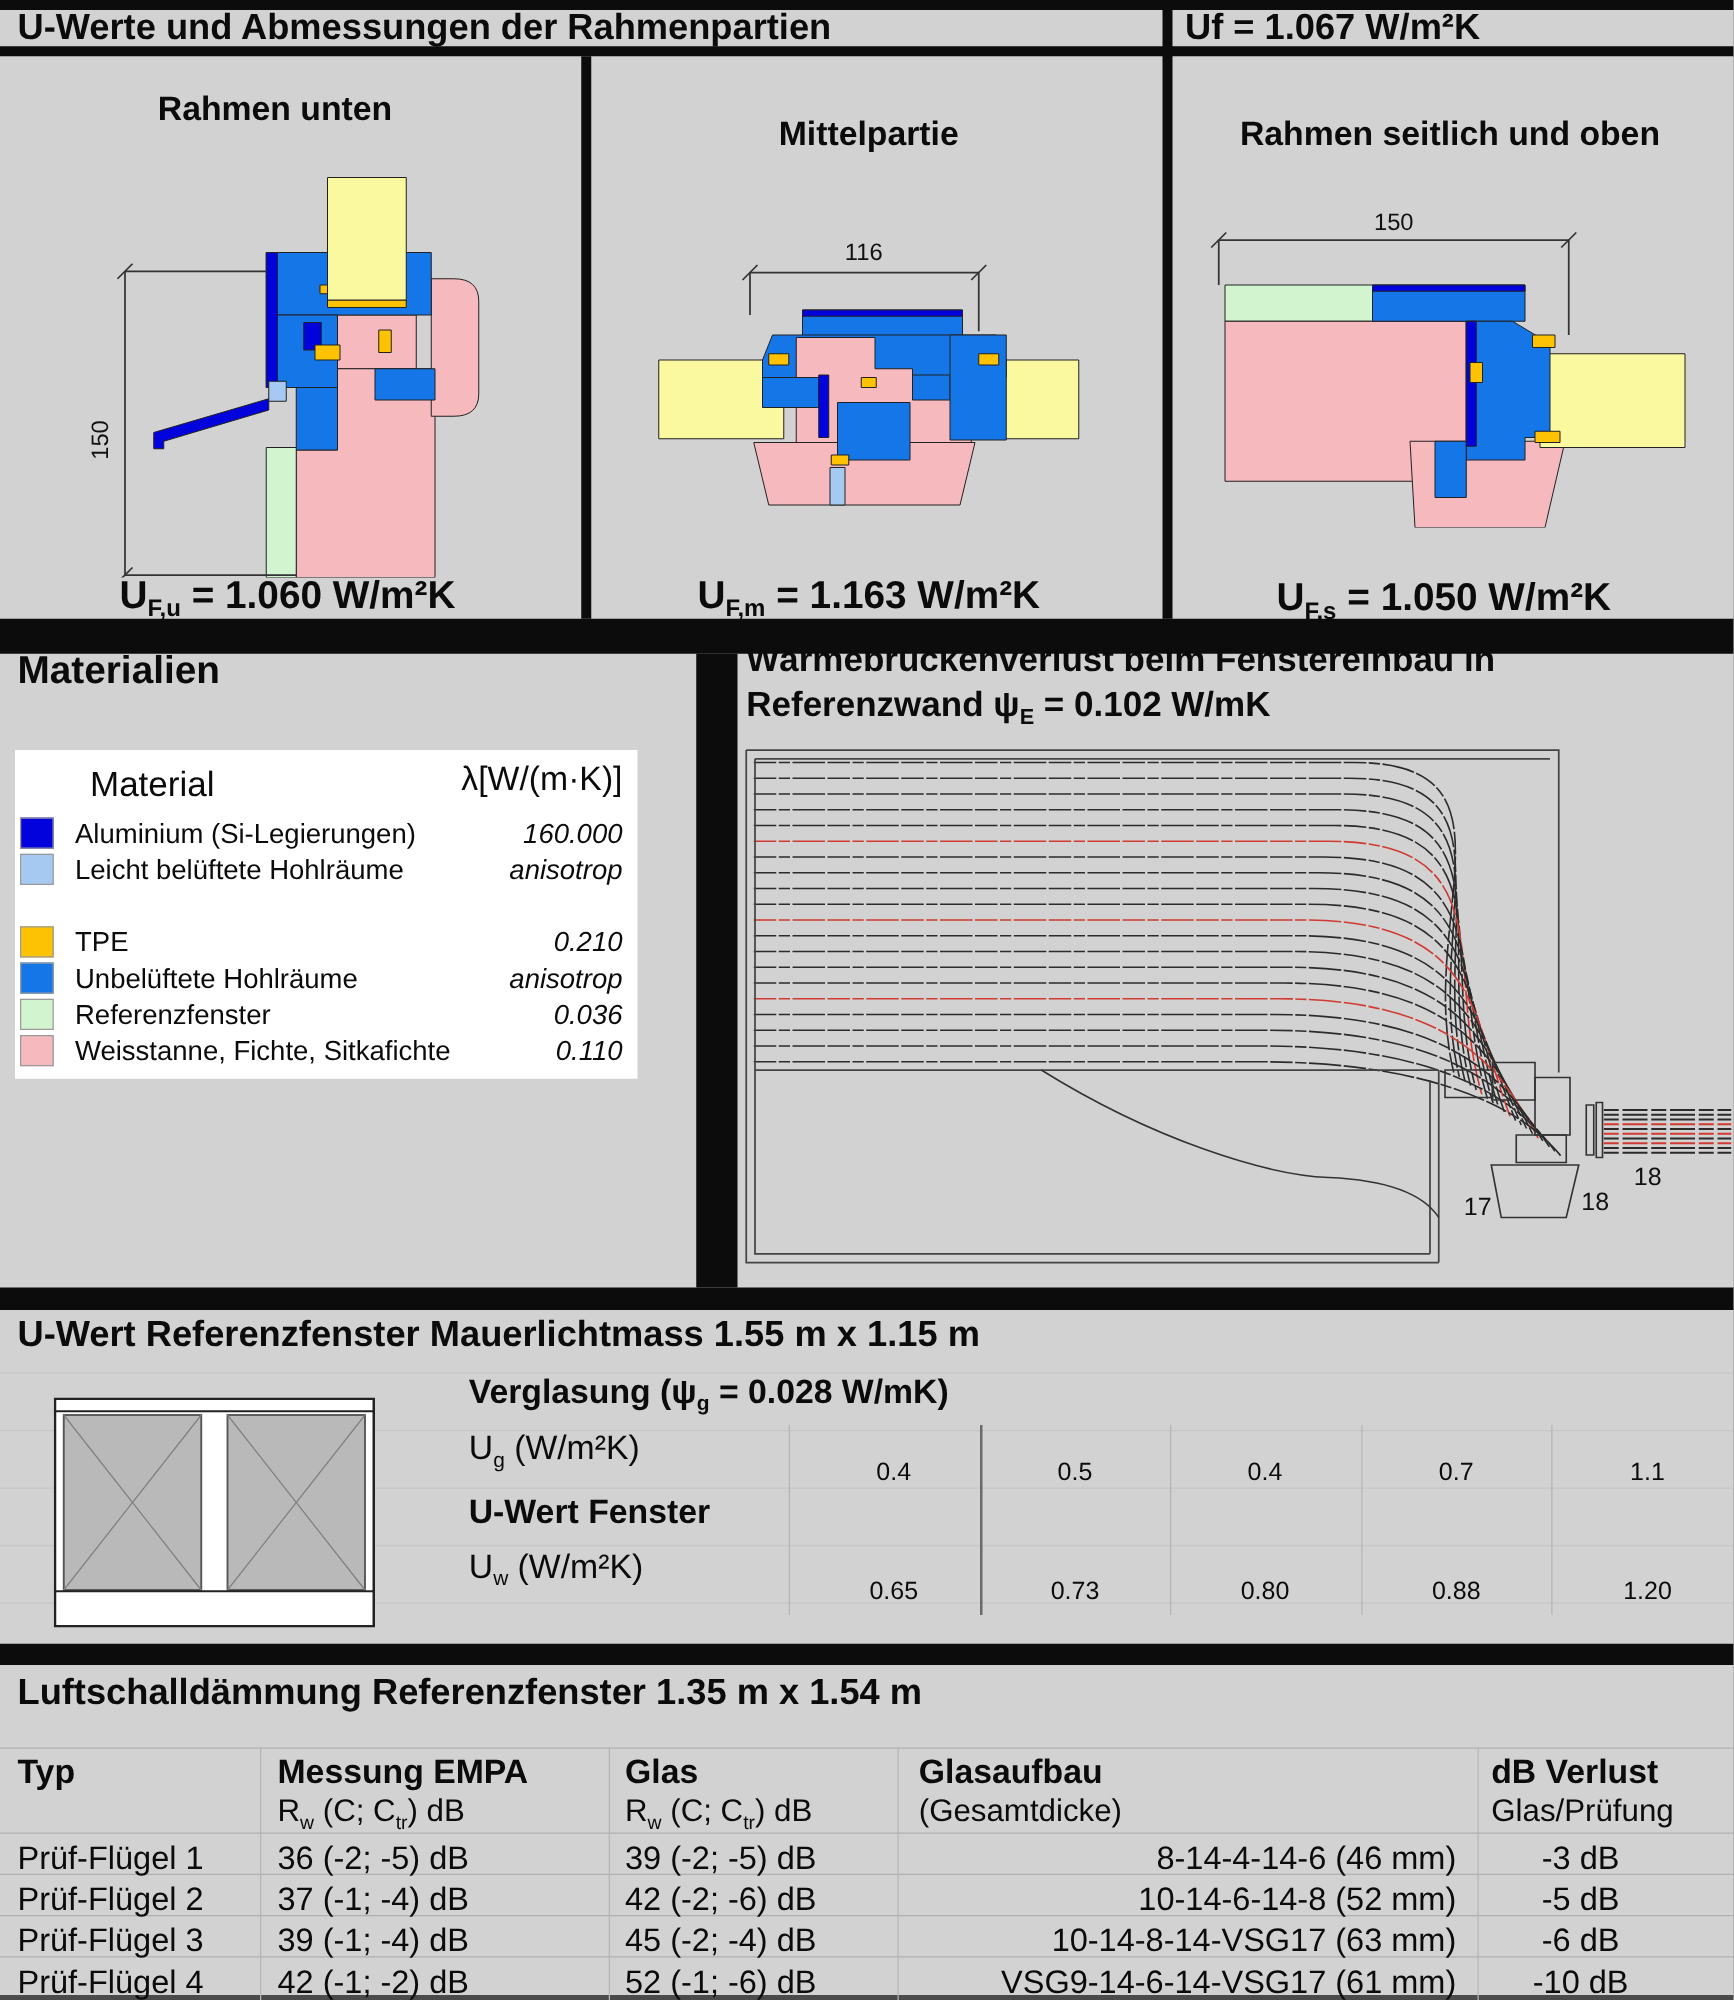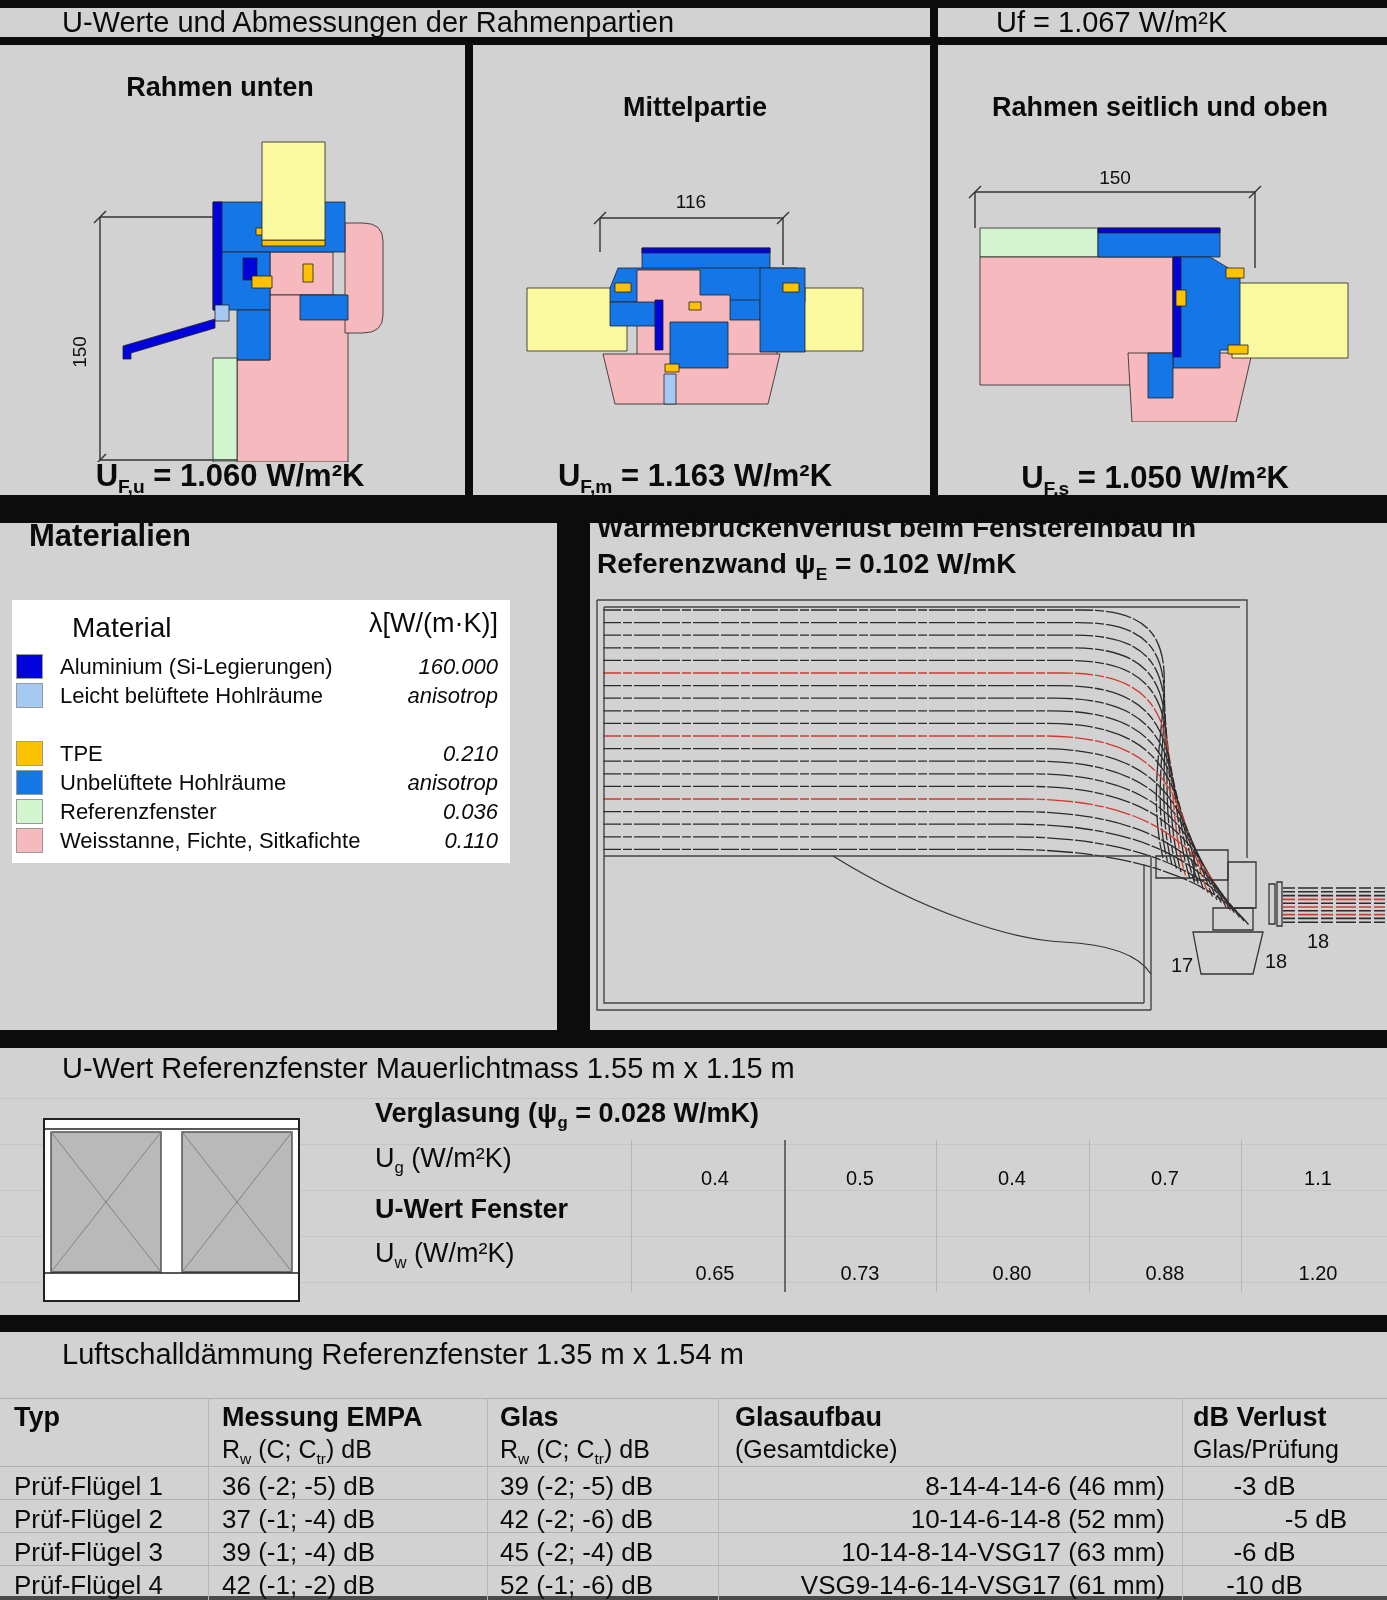--- a/index.html
+++ b/index.html
@@ -2,21 +2,21 @@
 <html style="--c-alu: #0202dd; --c-lb: #a6c9f2; --c-maske: #fbf9a0; --c-tpe: #fcc203; --c-ub: #1576e8; --c-wf: #d2f5d0; --c-wood: #f6b9bd;"><head>
 <meta charset="utf-8">
 <style>
   html,body{margin:0;padding:0;background:#888;}
   #page{position:relative;width:1387px;height:1600px;background:#d2d2d2;
         font-family:"Liberation Sans",sans-serif;color:#0b0b0b;overflow:hidden;}
   .abs{position:absolute;}
   .blk{position:absolute;background:#0c0c0c;}
   .hl{position:absolute;background:#c6c6c6;height:1px;}
   .vl{position:absolute;background:#b5b5b5;width:1px;}
-  .ttl{font-size:29px;font-weight:normal;white-space:nowrap;margin-left:48px;}
+  .ttl{font-size:29px;font-weight:bold;white-space:nowrap;}
   .colhead{font-size:27px;font-weight:bold;text-align:center;}
   .uval{font-size:31px;font-weight:bold;text-align:center;white-space:nowrap;}
   sub{font-size:0.62em;line-height:0;}
   .legend-box{position:absolute;background:#ffffff;}
   .leg-row{position:absolute;left:12px;width:498px;height:29px;font-size:22px;}
   .leg-sw{position:absolute;left:4px;top:2px;width:25px;height:23px;border:1px solid #9a9a9a;}
   .leg-name{position:absolute;left:48px;top:2px;white-space:nowrap;}
   .leg-val{position:absolute;right:12px;top:2px;text-align:right;font-style:italic;}
   .wbt{font-size:28px;font-weight:bold;white-space:nowrap;}
   .tbl-lbl{font-size:27px;white-space:nowrap;}
@@ -132,21 +132,21 @@
       <line x1="45" y1="52" x2="45" y2="88"></line>
       <line x1="325" y1="52" x2="325" y2="128"></line>
     </g>
     <text x="185" y="44" font-size="19" fill="#111" text-anchor="middle">150</text>
   </svg>
 
   <div class="abs uval" style="left:40px;top:458px;width:380px"><span>U</span><sub>F,u</sub><span> = 1.060 W/m²K</span></div>
   <div class="abs uval" style="left:500px;top:458px;width:390px"><span>U</span><sub>F,m</sub><span> = 1.163 W/m²K</span></div>
   <div class="abs uval" style="left:955px;top:460px;width:400px"><span>U</span><sub>F,s</sub><span> = 1.050 W/m²K</span></div>
 
-  <div class="abs" style="left:29px;top:518px;font-size:31px;font-weight:bold">Materialien</div>
+  <div class="abs" style="left:14px;top:518px;font-size:31px;font-weight:bold">Materialien</div>
   <div class="legend-box" style="left:12px;top:600px;width:498px;height:263px"></div>
   <div class="abs" style="left:72px;top:612px;font-size:28px">Material</div>
   <div class="abs" style="left:250px;top:608px;width:248px;text-align:right;font-size:27px">λ[W/(m·K)]</div>
 
   <div class="leg-row" style="top:652px">
     <span class="leg-sw" style="background: rgb(2, 2, 221);"></span>
     <span class="leg-name">Aluminium (Si-Legierungen)</span>
     <span class="leg-val">160.000</span>
   </div>
   <div class="leg-row" style="top:681px">
@@ -306,21 +306,21 @@
     <div class="abs lcell" style="left:222px;top:1471px">36 (-2; -5) dB</div>
     <div class="abs lcell" style="left:500px;top:1471px">39 (-2; -5) dB</div>
     <div class="abs lcell" style="left:735px;top:1471px;width:430px;text-align:right">8-14-4-14-6 (46 mm)</div>
     <div class="abs lcell" style="left:1182px;top:1471px;width:165px;text-align:center">-3 dB</div>
   </div>
   <div>
     <div class="abs lcell" style="left:14px;top:1504px">Prüf-Flügel 2</div>
     <div class="abs lcell" style="left:222px;top:1504px">37 (-1; -4) dB</div>
     <div class="abs lcell" style="left:500px;top:1504px">42 (-2; -6) dB</div>
     <div class="abs lcell" style="left:735px;top:1504px;width:430px;text-align:right">10-14-6-14-8 (52 mm)</div>
-    <div class="abs lcell" style="left:1182px;top:1504px;width:165px;text-align:right">-5 dB</div>
+    <div class="abs lcell" style="left:1182px;top:1504px;width:165px;text-align:center">-5 dB</div>
   </div>
   <div>
     <div class="abs lcell" style="left:14px;top:1537px">Prüf-Flügel 3</div>
     <div class="abs lcell" style="left:222px;top:1537px">39 (-1; -4) dB</div>
     <div class="abs lcell" style="left:500px;top:1537px">45 (-2; -4) dB</div>
     <div class="abs lcell" style="left:735px;top:1537px;width:430px;text-align:right">10-14-8-14-VSG17 (63 mm)</div>
     <div class="abs lcell" style="left:1182px;top:1537px;width:165px;text-align:center">-6 dB</div>
   </div>
   <div>
     <div class="abs lcell" style="left:14px;top:1570px">Prüf-Flügel 4</div>

